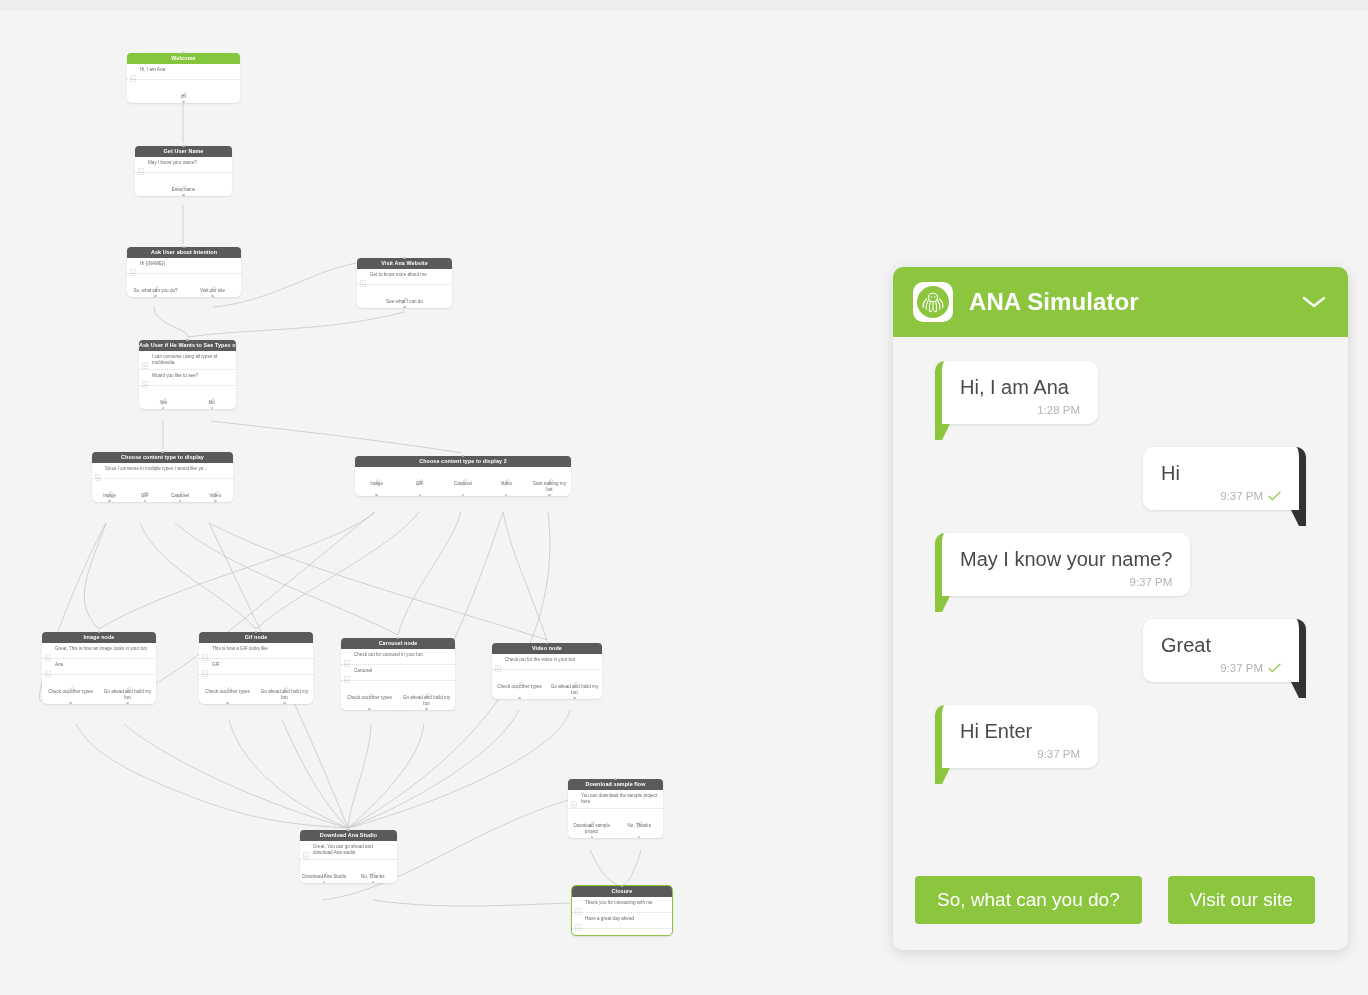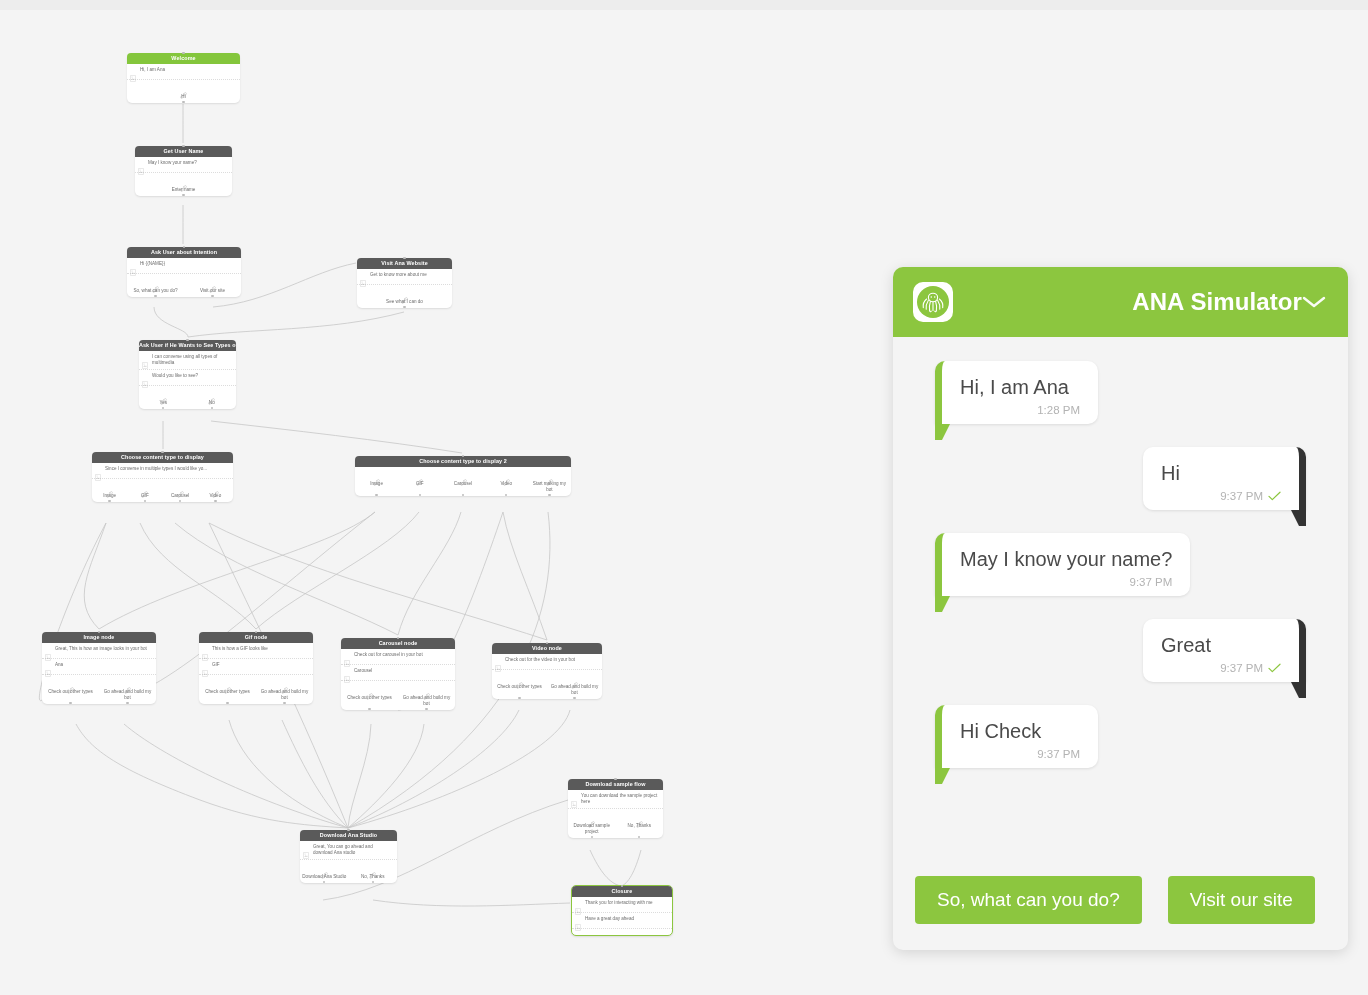--- a/index.html
+++ b/index.html
@@ -79,21 +79,21 @@
   #chat{
     position:absolute;left:893px;top:267px;width:455px;height:683px;
     background:#f4f4f4;
     border-radius:10px;
     box-shadow:0 3px 14px rgba(0,0,0,.13);
     overflow:hidden;
     display:flex;flex-direction:column;
   }
   #chat-header{
     height:70px;flex:0 0 70px;background:#8cc63f;
-    display:flex;align-items:center;padding:0 22px 0 20px;text-align:right;
+    display:flex;align-items:center;padding:0 22px 0 20px;
   }
   .avatar-wrap{
     width:40px;height:40px;flex:0 0 40px;background:#ffffff;border-radius:10px;
     display:flex;align-items:center;justify-content:center;margin-right:16px;
   }
   #chat-title{
     flex:1;color:#ffffff;font-size:24px;font-weight:bold;letter-spacing:.1px;
   }
   #chat-collapse{cursor:pointer;opacity:.95;display:flex;align-items:center;}
 
@@ -849,21 +849,21 @@
               <span class="tick">
                 <svg width="13" height="10" viewBox="0 0 13 10">
                   <path d="M1,5.4 L4.3,8.6 L12,1.2" fill="none" stroke="#8cc63f" stroke-width="1.2" stroke-linecap="round" stroke-linejoin="round"></path>
                 </svg>
               </span>
             </div>
           </div>
         </div>
         <div class="bubble-row bot">
           <div class="bubble bot">
-            <div class="bubble-text">Hi Check</div>
+            <div class="bubble-text">Hi Enter</div>
             <div class="bubble-meta">
               <span>9:37 PM</span>
             </div>
           </div>
         </div>
       </div>
 
     <div id="chat-footer">
 
     <button class="quick">So, what can you do?</button>

